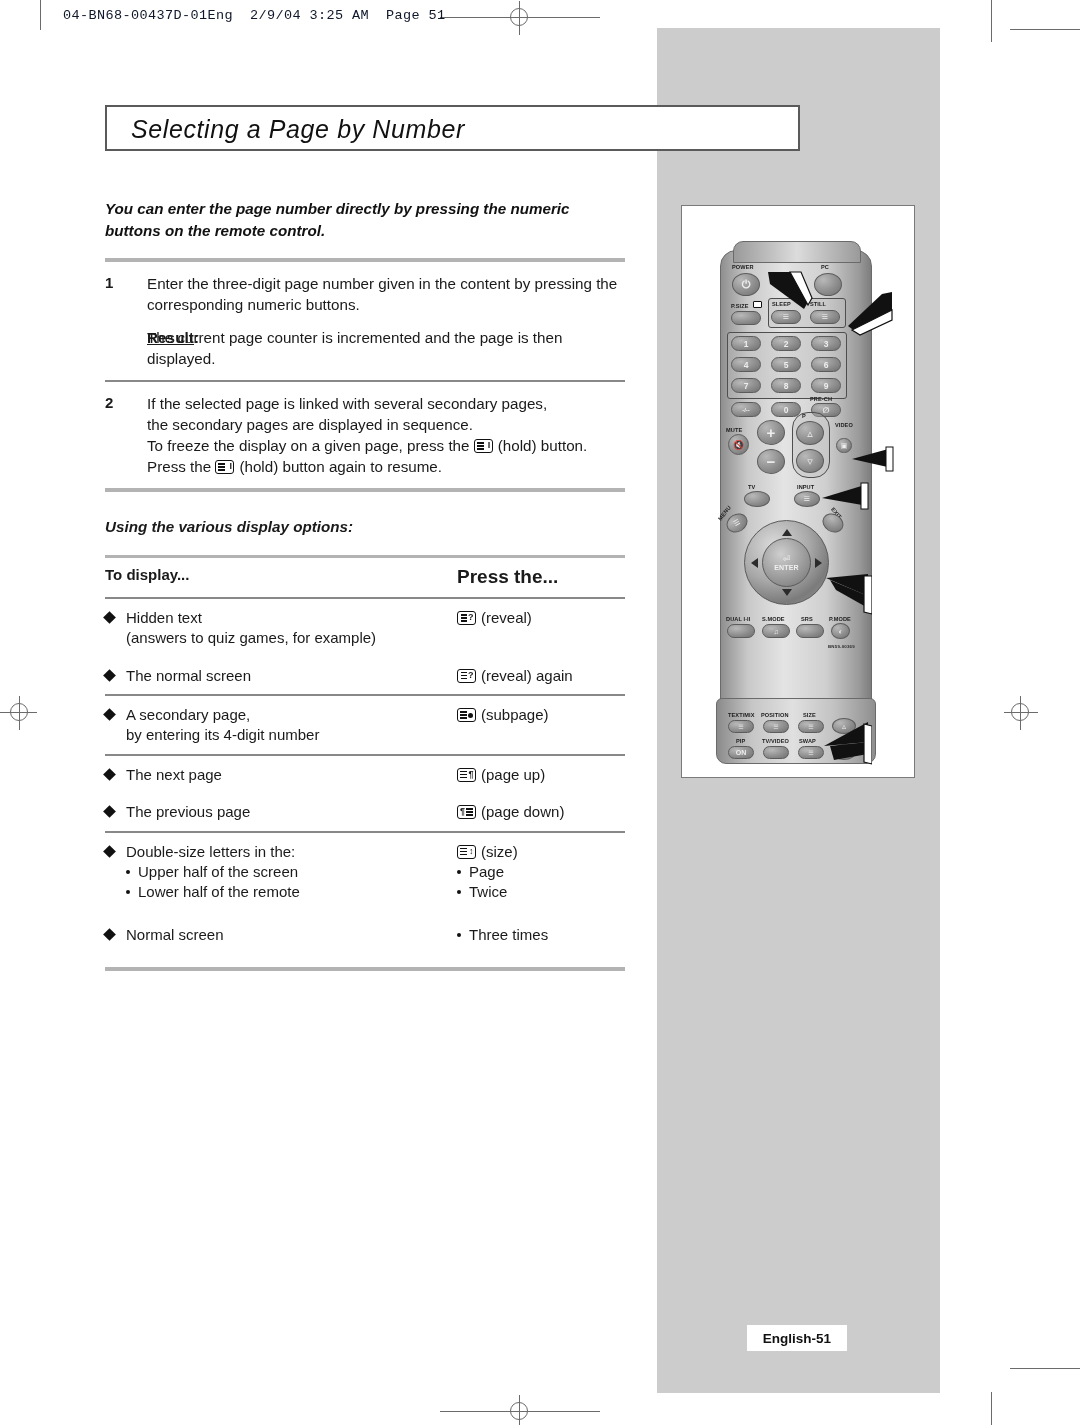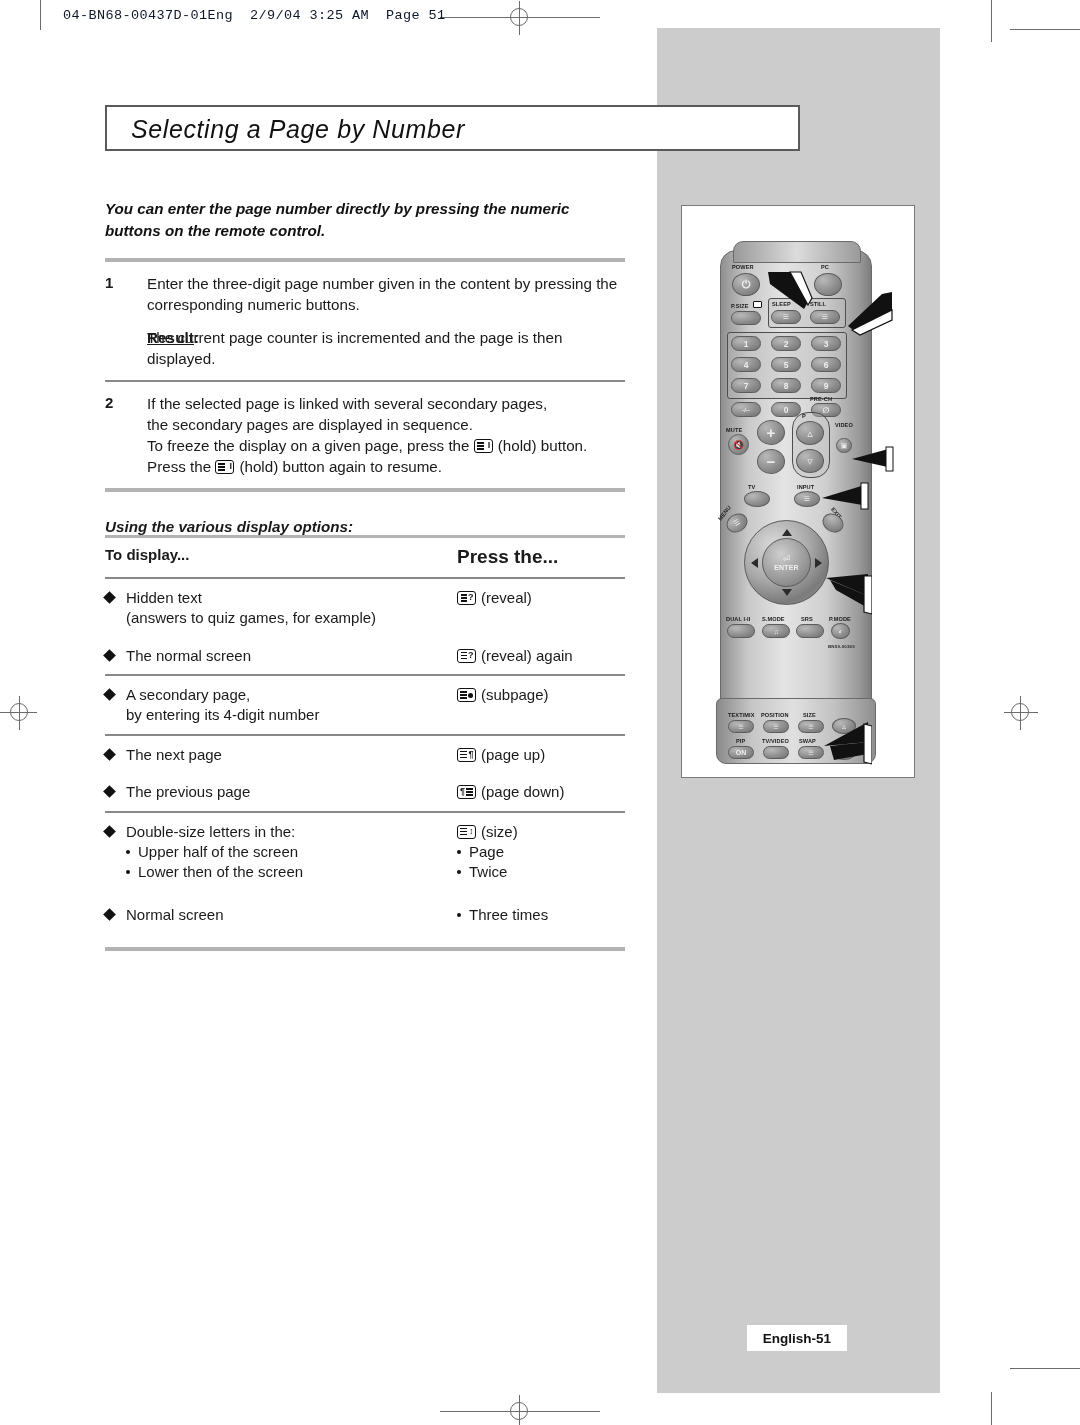--- a/index.html
+++ b/index.html
@@ -41,21 +41,21 @@
   .step{display:flex;padding:12px 0 10px 0;}
   .step .num{width:42px;flex:none;font-size:15px;font-weight:bold;text-align:left;}
   .step .body{flex:1;font-size:15.2px;line-height:1.38;}
 
   .result{display:flex;margin-top:12px;}
   .result .lbl{width:78px;flex:none;font-size:15.2px;}
   .result .lbl u{text-decoration:underline;}
   .result .txt{flex:1;font-size:15.2px;line-height:1.38;}
 
   .subhead{font-size:15.2px;font-style:italic;font-weight:bold;
-      margin:26px 0 0 0;}
+      margin:26px 0 20px 0;}
 
   
   .tbl{width:100%;}
   .thr{display:flex;padding:8px 0 9px 0;}
   .thr .c1{width:352px;flex:none;font-size:15px;font-weight:bold;}
   .thr .c2{flex:1;font-size:19px;font-weight:bold;}
 
   .trow{display:flex;padding:9px 0 8px 0;}
   .trow .c1{width:352px;flex:none;font-size:15px;line-height:1.36;}
   .trow .c2{flex:1;font-size:15px;line-height:1.36;}
@@ -280,21 +280,21 @@
 
     <div class="rule-thin"></div>
 
     <div class="trow">
       <div class="c1">
         <span class="dia"></span><span>Double-size letters in the:</span>
         <div class="ind">
           <span class="dot"></span><span>Upper half of the screen</span>
         </div>
         <div class="ind">
-          <span class="dot"></span><span>Lower then of the screen</span>
+          <span class="dot"></span><span>Lower half of the remote</span>
         </div>
       </div>
       <div class="c2">
         <span class="gl"><i class="ln a"></i><i class="ln b"></i><i class="ln c"></i><span class="sym">↕</span></span><span>(size)</span>
         <div>
           <span class="dot"></span><span>Page</span>
         </div>
         <div>
           <span class="dot"></span><span>Twice</span>
         </div>

